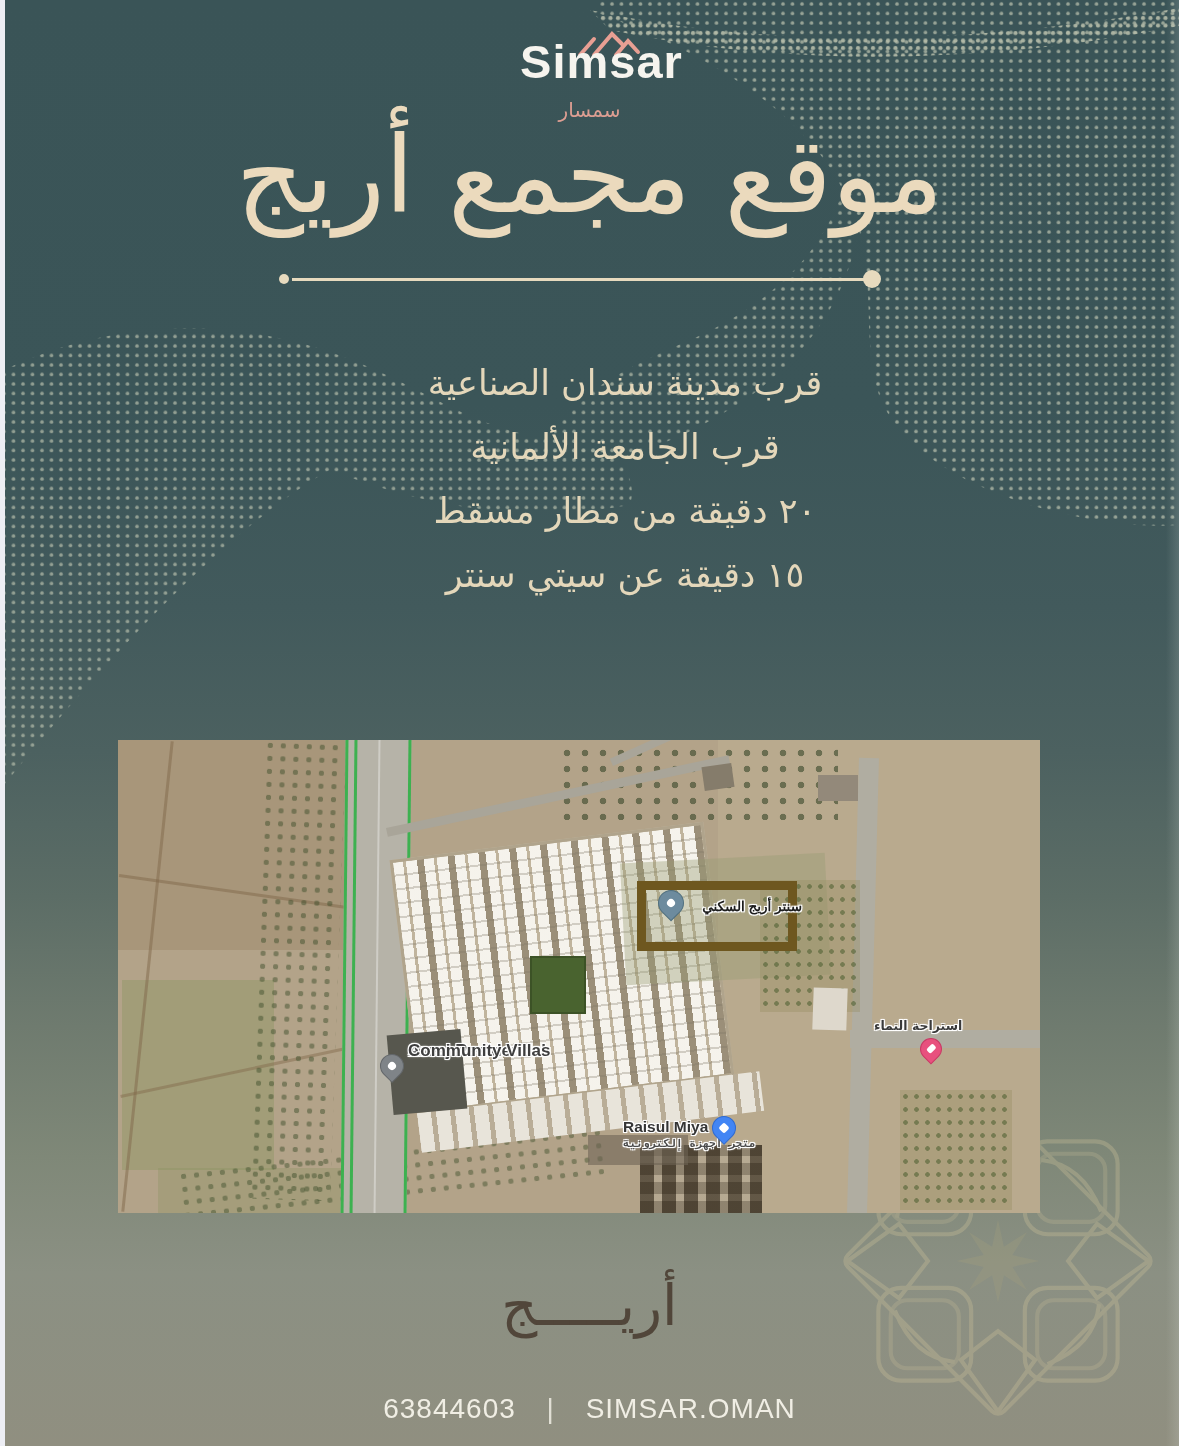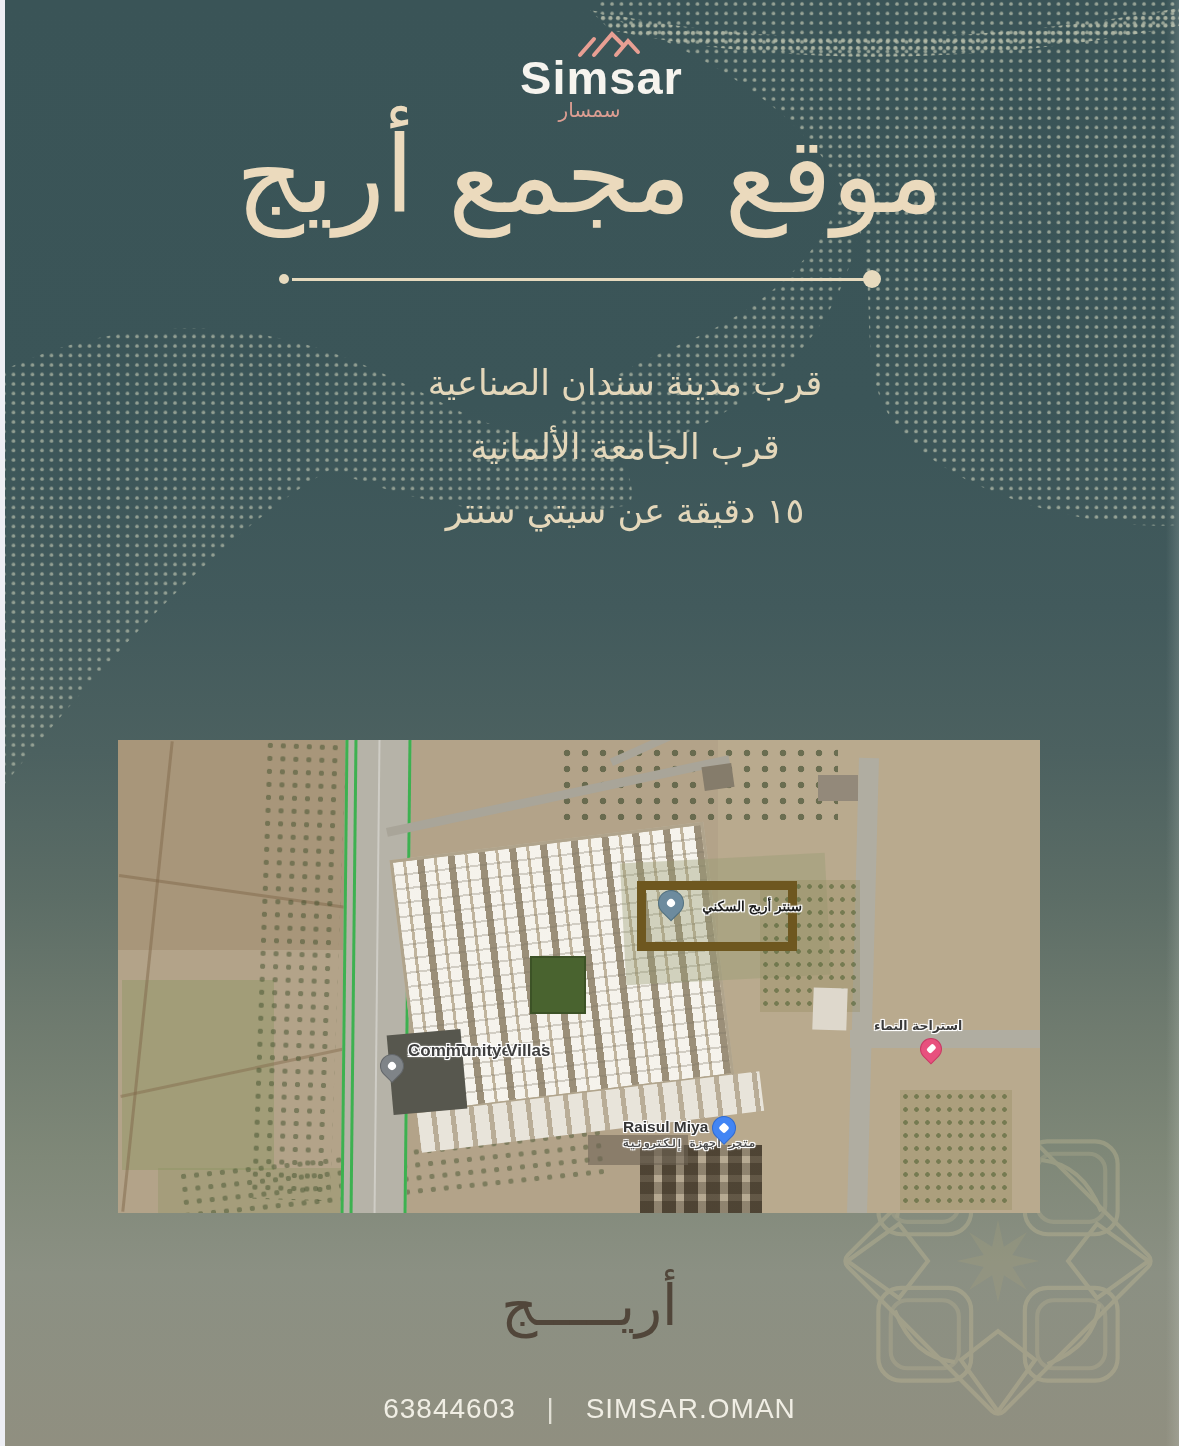--- a/index.html
+++ b/index.html
@@ -12,21 +12,21 @@
   .abs{position:absolute;}
   
   .edge-left{left:0;top:0;width:5px;height:100%;background:#edeef4;z-index:6;}
   .edge-right{right:0;top:0;width:13px;height:100%;background:linear-gradient(90deg,rgba(240,245,240,0),rgba(240,245,240,.15));z-index:6;}
 
   
   .dots-svg{left:0;top:0;z-index:0;}
 
   
   .logo-roof{left:576px;top:28px;z-index:3;}
-  .logo-name{left:0;right:0;top:52px;text-align:center;color:#f6f4ee;
+  .logo-name{left:0;right:0;top:36px;text-align:center;color:#f6f4ee;
     font:bold 47px/1.1 "Liberation Sans",sans-serif;letter-spacing:1px;z-index:3;padding-left:24px;}
   .logo-name-ar{left:0;right:0;top:99px;text-align:center;color:#dd9e92;
     font:20px/1.1 "DejaVu Sans",sans-serif;z-index:3;}
 
   
   .title{left:0;right:0;top:96px;text-align:center;direction:rtl;color:#ebdabd;
     font:106px/1.5 "DejaVu Sans",sans-serif;z-index:2;}
 
   
   .divider-line{left:292px;top:278px;width:574px;height:2.5px;background:#e7dabe;z-index:2;}
@@ -152,20 +152,21 @@
 
   <div class="abs title">موقع مجمع أريج</div>
 
   <div class="abs divider-dot-l"></div>
   <div class="abs divider-line"></div>
   <div class="abs divider-dot-r"></div>
 
   <div class="abs features">
     <div class="feature">قرب مدينة سندان الصناعية</div>
     <div class="feature">قرب الجامعة الألمانية</div>
+    <div class="feature">٢٠ دقيقة من مطار مسقط</div>
     <div class="feature">١٥ دقيقة عن سيتي سنتر</div>
   </div>
 
   <svg class="abs ornament" width="330" height="330" viewBox="0 0 320 320">
     <g stroke="#cdc29a" stroke-width="4" fill="none">
       <rect x="53" y="53" width="214" height="214" rx="8" transform="rotate(45 160 160)"></rect>
       <g id="petalG">
         <rect x="44" y="44" width="90" height="90" rx="22"></rect>
         <rect x="56" y="56" width="66" height="66" rx="16" opacity=".7"></rect>
         <path d="M62,118 Q66,78 112,60"></path>

